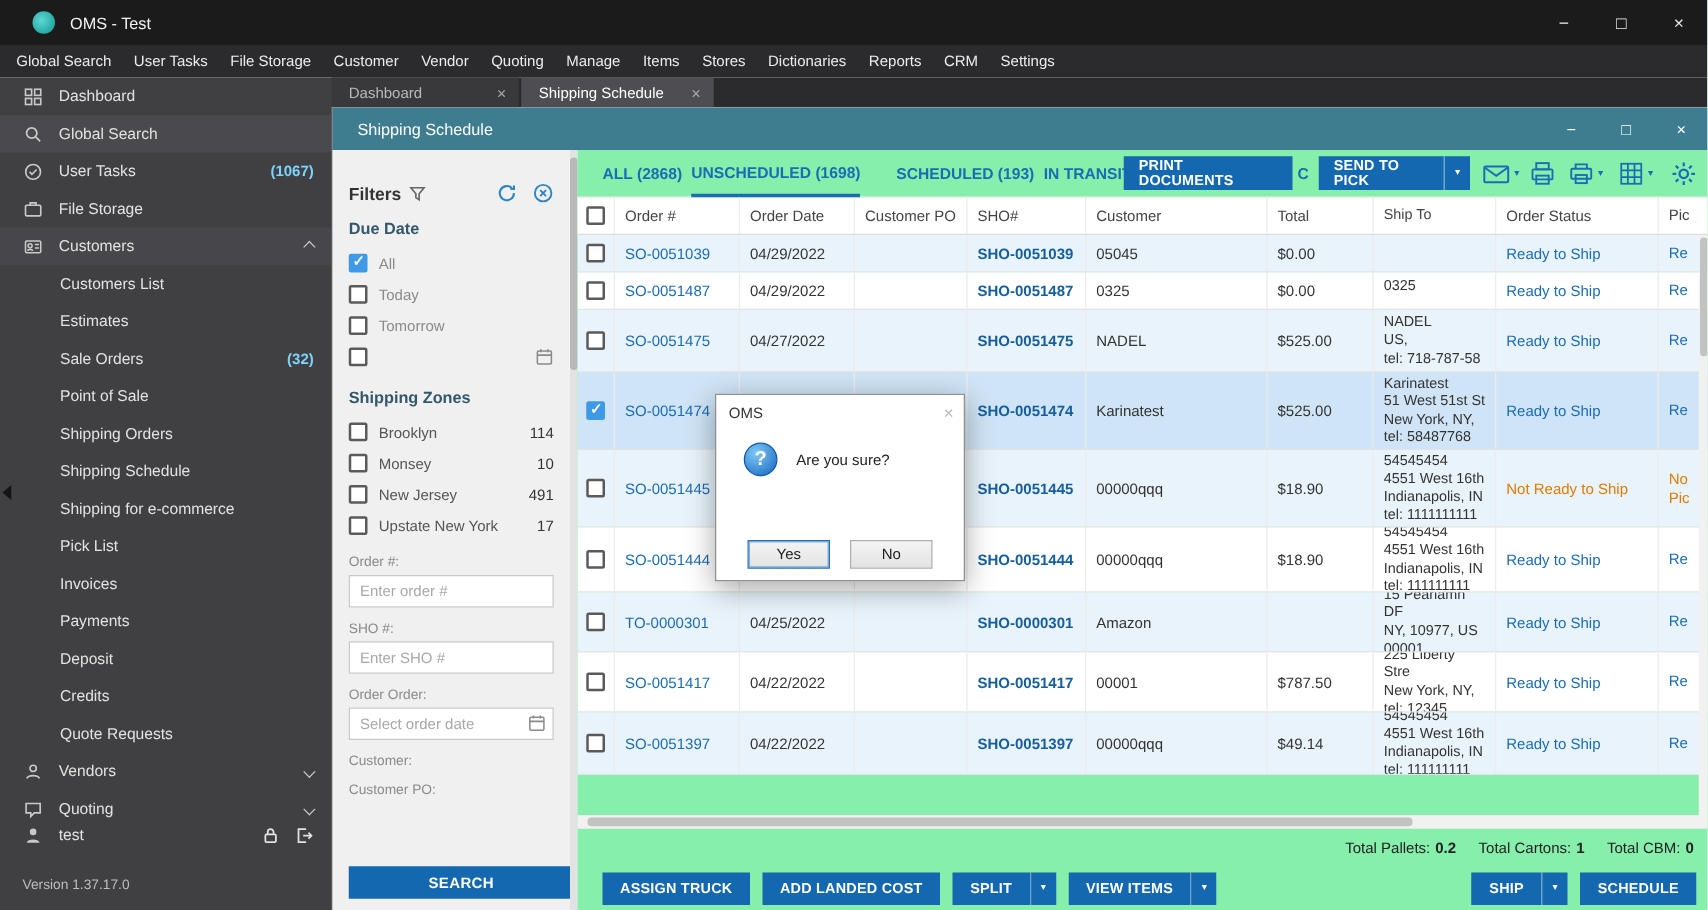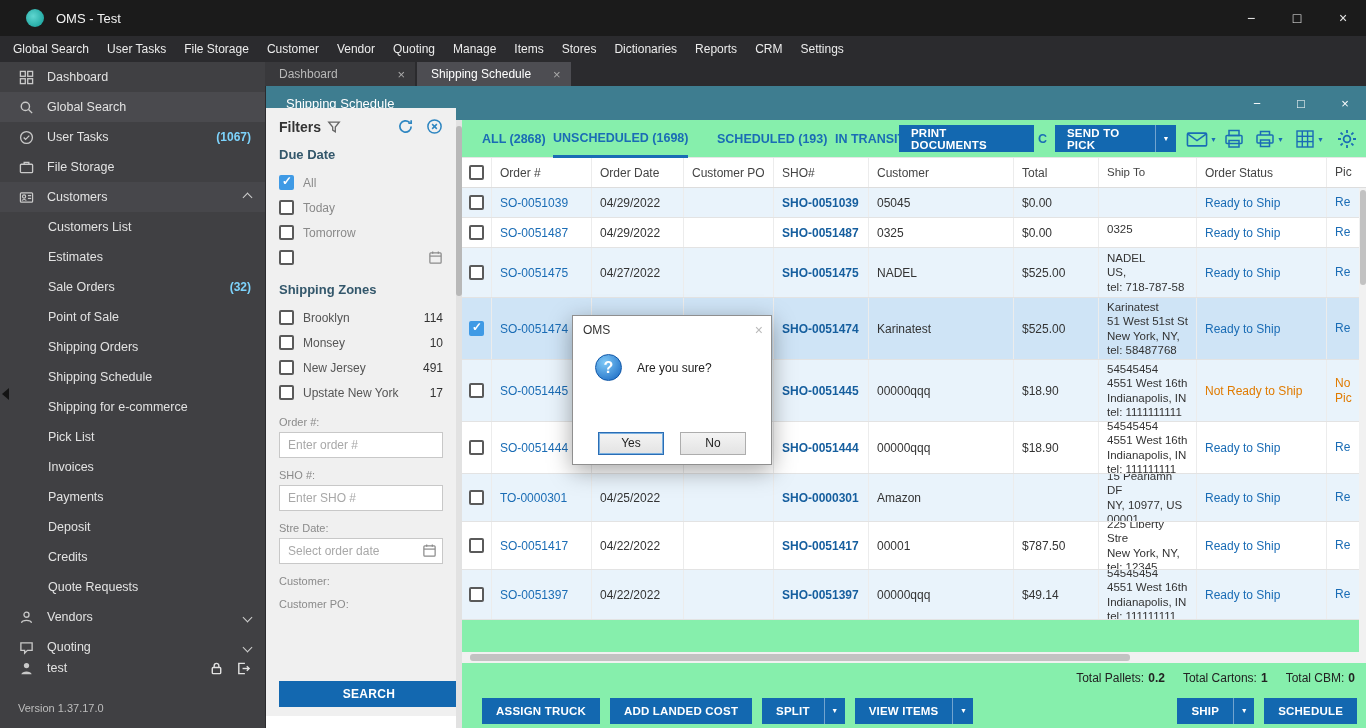--- a/index.html
+++ b/index.html
@@ -42,21 +42,21 @@
   .doc-tab .tab-x{color:#aaa;font-size:13px;margin-left:22px;cursor:pointer}
 
   
   .inner{position:absolute;left:265px;top:86px;width:1101px;height:642px;background:#fff;border-left:1px solid #2b2b2e}
   .inner-titlebar{position:absolute;left:0;top:0;width:1101px;height:34px;background:#3e7d90;display:flex;align-items:center;color:#fff}
   .inner-title{font-size:13px;padding-left:20px}
   .inner-controls{margin-left:auto;display:flex;height:34px}
   .iwc{width:44px;height:34px;display:flex;align-items:center;justify-content:center;color:#fff;font-size:13px;cursor:pointer}
 
   
-  .filters{position:absolute;left:0;top:22px;width:190px;height:608px;background:#f0f0f0;padding:10px 13px 46px 13px;overflow:hidden}
+  .filters{position:absolute;left:0;top:34px;width:190px;height:608px;background:#f0f0f0;padding:26px 13px 46px 13px;overflow:hidden}
   .f-scrollbar{position:absolute;left:190px;top:34px;width:6px;height:608px;background:#e2e2e2}
   .f-thumb{position:absolute;left:0;top:6px;width:6px;height:170px;background:#b8b8b8;border-radius:3px}
   .f-head{display:flex;align-items:center;margin-bottom:12px}
   .f-title{font-size:14px;font-weight:bold;color:#333;margin-right:6px}
   .f-head .spacer{flex:1}
   .f-section{font-size:13px;font-weight:bold;color:#33576b;margin:12px 0 8px}
   .cb-row{display:flex;align-items:center;height:25px;font-size:12px;color:#8a8a8a;cursor:pointer}
   .cb-row .count{margin-left:auto;color:#333}
   .cb-row.zone{color:#555}
   .cb{width:15px;height:15px;border:2px solid #5a5a5a;background:#fff;border-radius:2px;margin-right:9px;flex:none;position:relative}
@@ -397,21 +397,21 @@
         <span>Upstate New York</span>
         <span class="count">17</span>
       </div>
 
       <div class="f-label">Order #:</div>
       <input class="f-input" placeholder="Enter order #" style="">
 
       <div class="f-label">SHO #:</div>
       <input class="f-input" placeholder="Enter SHO #" style="">
 
-      <div class="f-label">Stre Date:</div>
+      <div class="f-label">Order Order:</div>
       <div class="f-input-wrap">
         <input class="f-input" placeholder="Select order date" style="">
         <span class="cal">
             <svg width="15" height="15" viewBox="0 0 16 16" fill="none" stroke="#8a8a8a" stroke-width="1.3">
               <rect x="2" y="3" width="12" height="11" rx="1"></rect>
               <line x1="2" y1="6.5" x2="14" y2="6.5"></line>
               <line x1="5" y1="1.5" x2="5" y2="4"></line>
               <line x1="11" y1="1.5" x2="11" y2="4"></line>
             </svg>
           </span>

